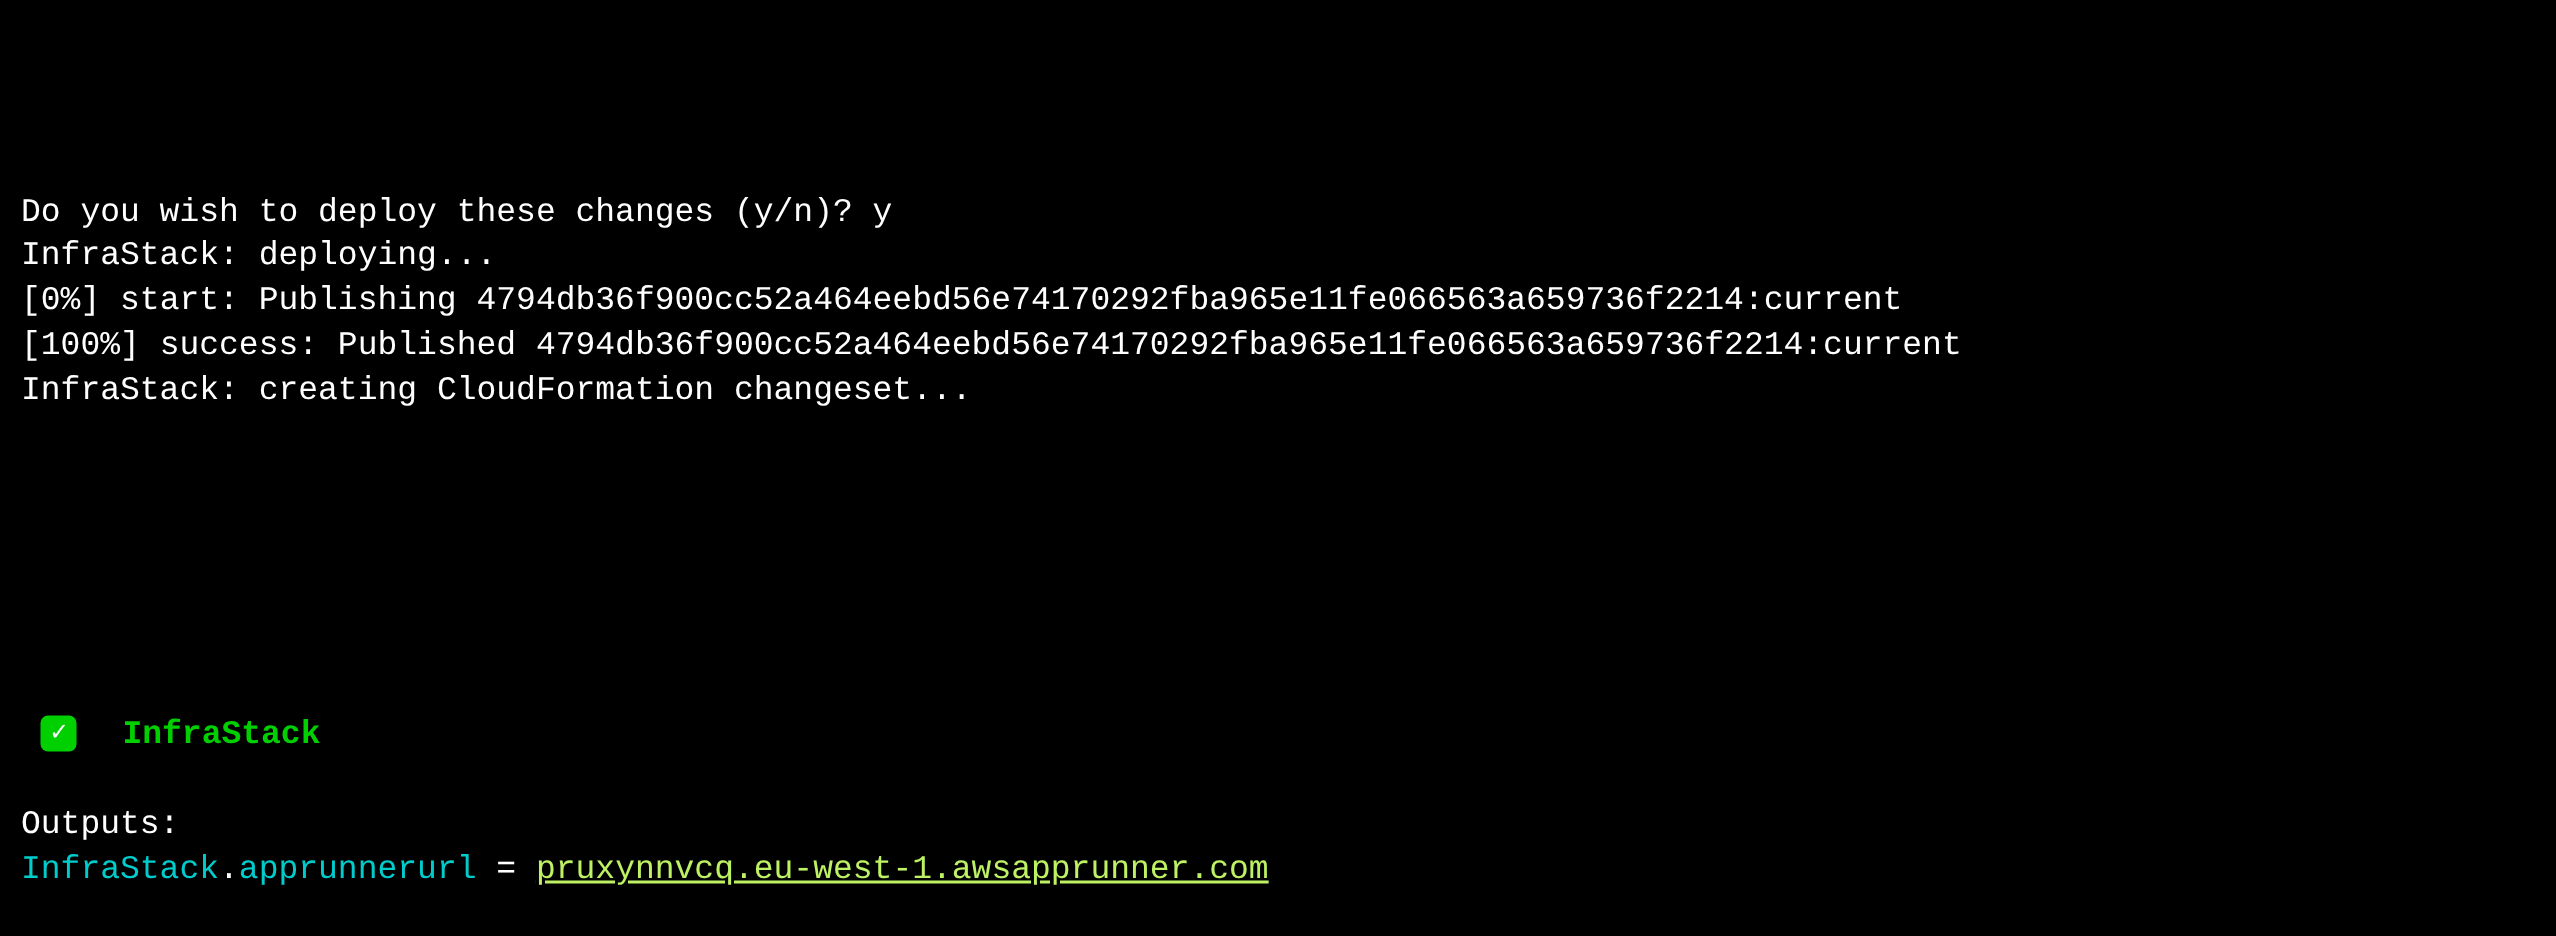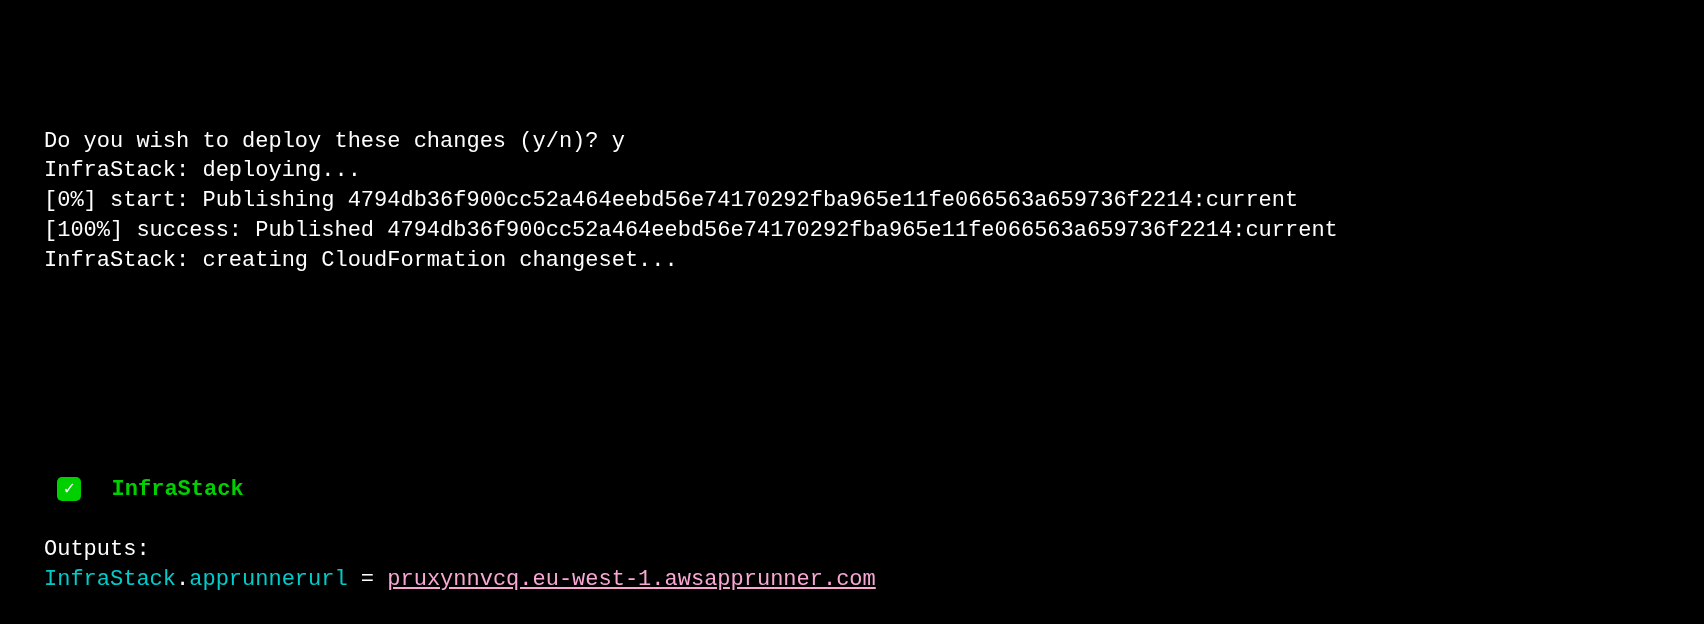--- a/index.html
+++ b/index.html
@@ -17,21 +17,20 @@
       width: 1704px;
       height: 624px;
       overflow: hidden;
       white-space: pre;
     }
     .bold {
       font-weight: normal;
     }
     .line {
       display: block;
-      margin-left: 30px;
     }
     .check-icon {
       display: inline-block;
       background-color: #00d000;
       color: #ffffff;
       width: 24px;
       height: 24px;
       border-radius: 5px;
       text-align: center;
       line-height: 24px;
@@ -41,21 +40,21 @@
       margin-right: 4px;
     }
     .green {
       color: #00d000;
       font-weight: bold;
     }
     .cyan {
       color: #00cccc;
     }
     .cyan-link {
-      color: #f9a8d4;
+      color: #bef264;
       text-decoration: underline;
     }
     .spacer {
       height: 200px;
     }
     .spacer-small {
       height: 30px;
     }
   </style>
 </head>

